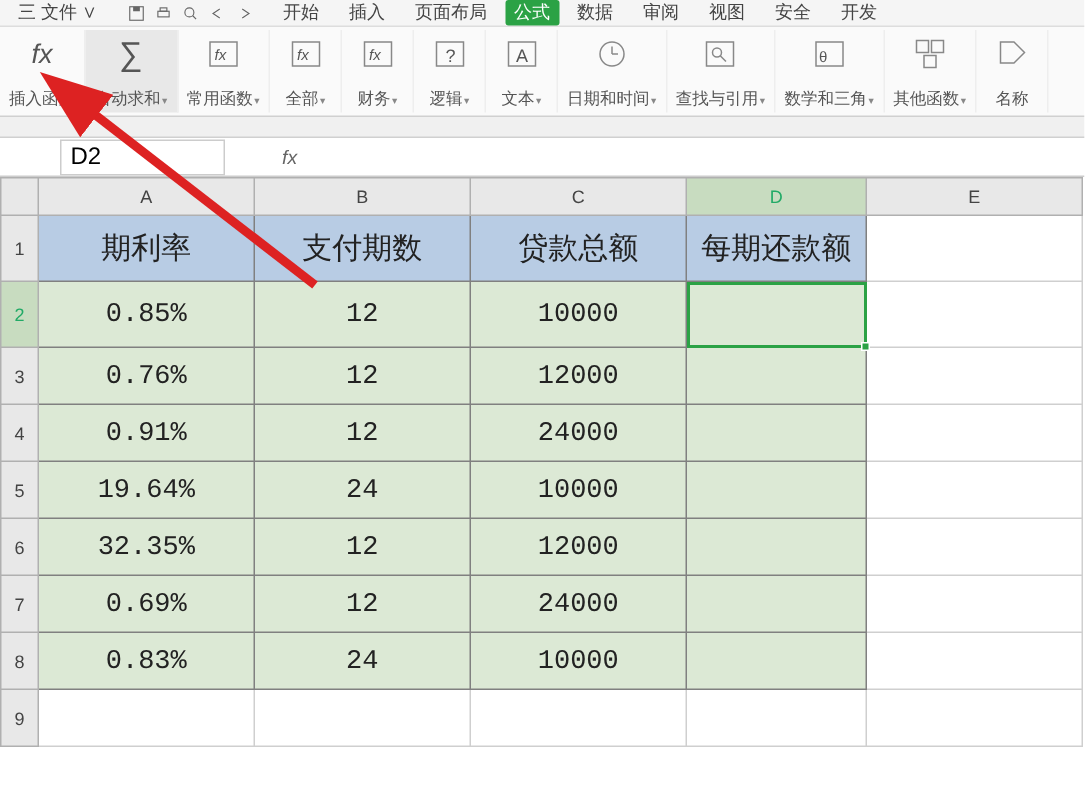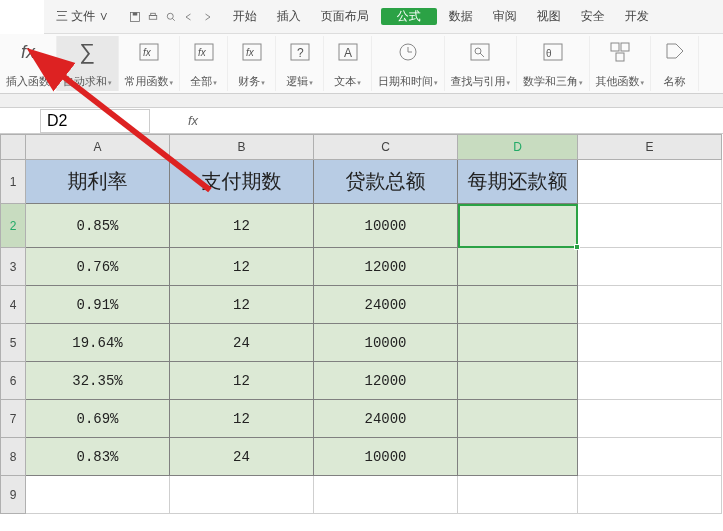--- a/index.html
+++ b/index.html
@@ -1,20 +1,20 @@
 <!DOCTYPE html>
 <html><head>
   <meta charset="utf-8">
   <style>
     * { box-sizing: border-box; margin: 0; padding: 0; }
     body { font-family: "Microsoft YaHei", Arial, sans-serif; font-size: 12px; background: #fff; overflow: hidden; }
     
-    .top-menu { display: flex; align-items: center; height: 34px; background: #f5f5f5; border-bottom: 1px solid #ddd; padding: 0 4px; gap: 4px; margin-left: 44px; }
+    .top-menu { display: flex; align-items: center; height: 18px; background: #f5f5f5; border-bottom: 1px solid #ddd; padding: 0 4px; gap: 4px; }
     .top-menu > span { padding: 0 8px; color: #444; font-size: 12px; cursor: pointer; }
-    .top-menu .active { background: #2ba245; color: #fff; border-radius: 2px; padding: 0 16px; }
+    .top-menu .active { background: #2ba245; color: #fff; border-radius: 2px; padding: 0 6px; }
     .qat { display: flex; gap: 6px; align-items: center; padding: 0 2px; }
     .qat svg { width: 12px; height: 12px; }
     
     .ribbon { display: flex; height: 60px; background: #fafafa; border-bottom: 1px solid #d0d0d0; padding: 2px 0; }
     .ribbon-btn { display: flex; flex-direction: column; align-items: center; justify-content: space-between; padding: 4px 6px 2px 6px; border-right: 1px solid #eee; cursor: pointer; min-width: 48px; }
     .ribbon-btn.highlight { background: #e8e8e8; }
     .ribbon-btn .icon { width: 24px; height: 24px; display: flex; align-items: center; justify-content: center; }
     .ribbon-btn .label { font-size: 11px; color: #555; white-space: nowrap; }
     .ribbon-btn .dd { font-size: 7px; color: #888; margin-left: 1px; }
     
@@ -49,21 +49,21 @@
     .cell.a { width: 144px; }
     .cell.b { width: 144px; }
     .cell.c { width: 144px; }
     .cell.d { width: 120px; }
     .cell.e { width: 144px; border-right: 1px solid #cfcfcf; }
     .h1 { height: 44px; }
     .h2 { height: 44px; }
     .hn { height: 38px; }
     
     .hdr-cell { background: #b8cce4; font-size: 20px; font-family: "SimSun","Microsoft YaHei",serif; border-color: #808080 !important; border-width: 1px; }
-    .data-cell { background: #dce9d5; font-family: "Courier New", monospace; font-size: 14px; border-color: #808080 !important; }
+    .data-cell { background: #dce9d5; font-family: "Courier New", monospace; font-size: 18px; border-color: #808080 !important; }
     .plain { background: #fff; }
     
     .sel-box { position: absolute; left: 432px; top: 44px; width: 120px; height: 44px; border: 2px solid #2ba245; pointer-events: none; box-sizing: border-box; }
     .sel-handle { position: absolute; right: -4px; bottom: -4px; width: 6px; height: 6px; background: #2ba245; border: 1px solid #fff; }
     
     .arrow-overlay { position: absolute; top: 0; left: 0; pointer-events: none; z-index: 50; }
   </style>
 </head>
 <body>
 

